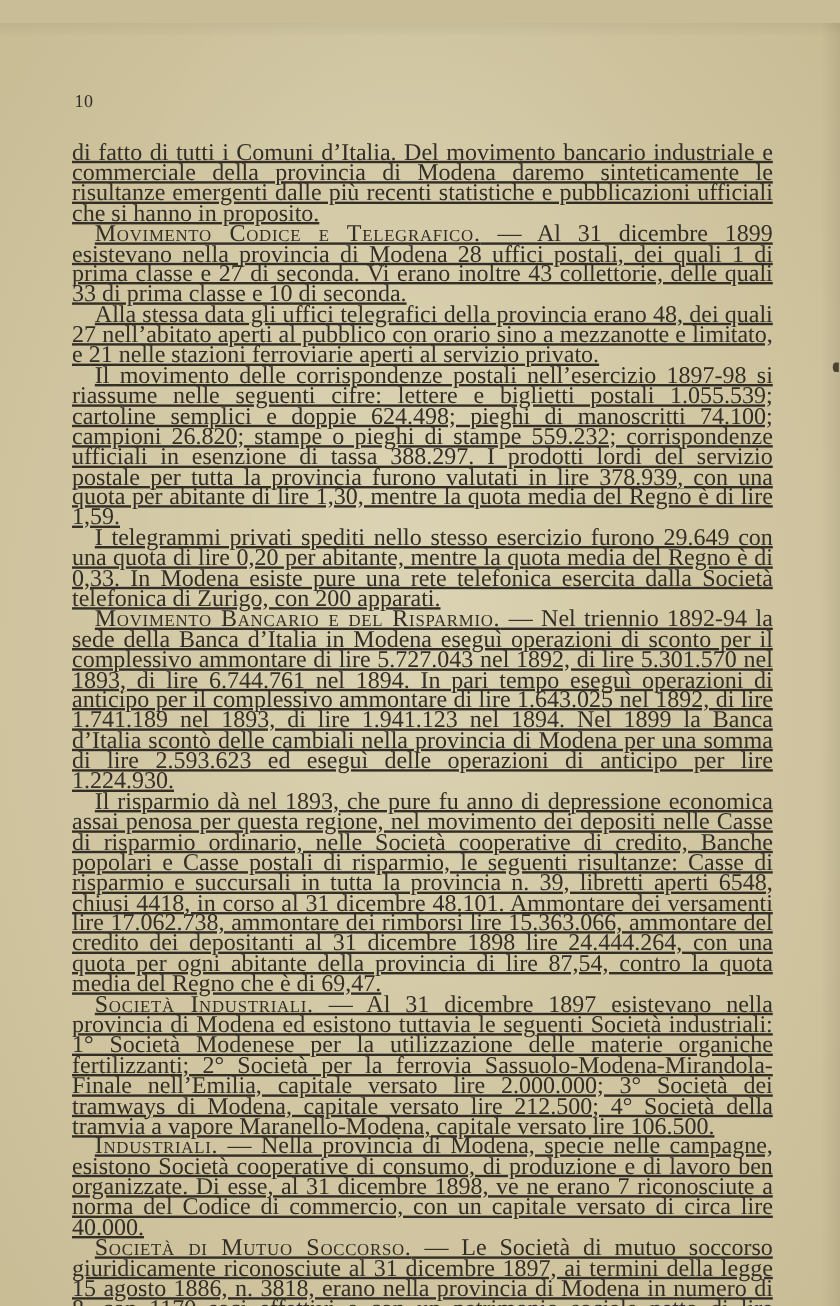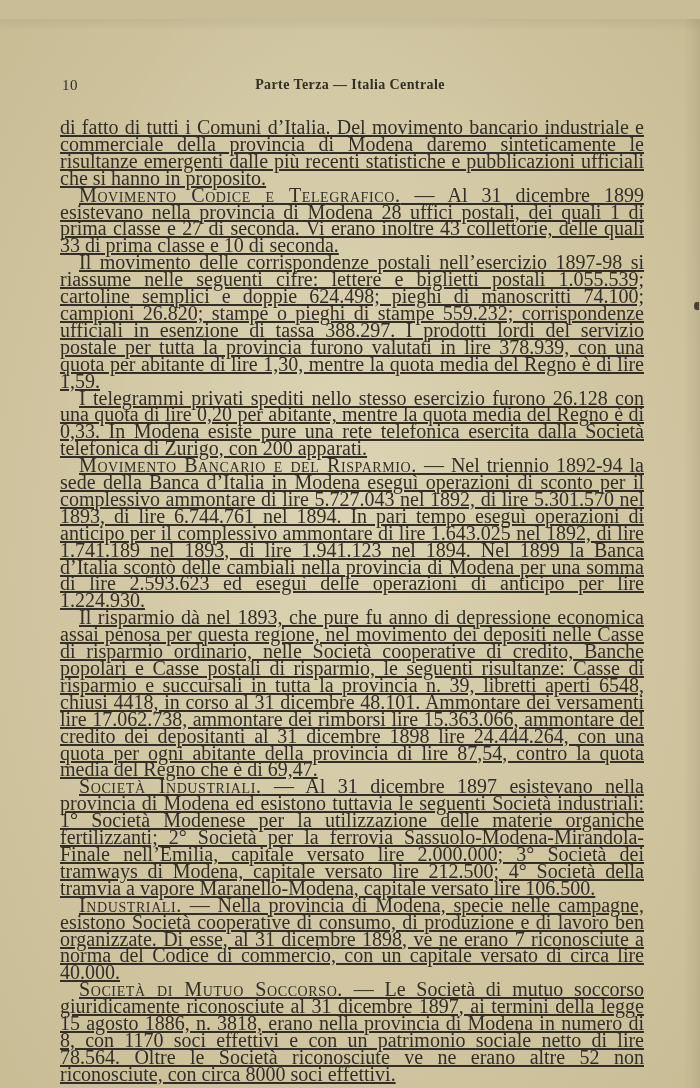--- a/index.html
+++ b/index.html
@@ -70,32 +70,32 @@
 </style>
 </head>
 <body>
 
 <div class="page">
   <div class="edge-shadow-top"></div>
   <div class="edge-shadow-right"></div>
 
   <div class="header">
     <span class="page-number">10</span>
-    <span class="running-title">Parte Terza — Italia Centrale</span>
   </div>
 
   <div class="body-text">
     <p class="para no-indent"><span class="lead"></span><span>di fatto di tutti i Comuni d’Italia. Del movimento bancario industriale e commerciale della provincia di Modena daremo sinteticamente le risultanze emergenti dalle più recenti statistiche e pubblicazioni ufficiali che si hanno in proposito.</span></p>
 
     <p class="para"><span class="lead">Movimento Codice e Telegrafico.</span><span> — Al 31 dicembre 1899 esistevano nella provincia di Modena 28 uffici postali, dei quali 1 di prima classe e 27 di seconda. Vi erano inoltre 43 collettorie, delle quali 33 di prima classe e 10 di seconda.</span></p>
 
+    <p class="para"><span class="lead"></span><span>Alla stessa data gli uffici telegrafici della provincia erano 48, dei quali 27 nell’abitato aperti al pubblico con orario sino a mezzanotte e limitato, e 21 nelle stazioni ferroviarie aperti al servizio privato.</span></p>
 
     <p class="para"><span class="lead"></span><span>Il movimento delle corrispondenze postali nell’esercizio 1897-98 si riassume nelle seguenti cifre: lettere e biglietti postali 1.055.539; cartoline semplici e doppie 624.498; pieghi di manoscritti 74.100; campioni 26.820; stampe o pieghi di stampe 559.232; corrispondenze ufficiali in esenzione di tassa 388.297. I prodotti lordi del servizio postale per tutta la provincia furono valutati in lire 378.939, con una quota per abitante di lire 1,30, mentre la quota media del Regno è di lire 1,59.</span></p>
 
-    <p class="para"><span class="lead"></span><span>I telegrammi privati spediti nello stesso esercizio furono 26.128 con una quota di lire 0,20 per abitante, mentre la quota media del Regno è di 0,33. In Modena esiste pure una rete telefonica esercita dalla Società telefonica di Zurigo, con 200 apparati.</span></p>
+    <p class="para"><span class="lead"></span><span>I telegrammi privati spediti nello stesso esercizio furono 29.649 con una quota di lire 0,20 per abitante, mentre la quota media del Regno è di 0,33. In Modena esiste pure una rete telefonica esercita dalla Società telefonica di Zurigo, con 200 apparati.</span></p>
 
     <p class="para"><span class="lead">Movimento Bancario e del Risparmio.</span><span> — Nel triennio 1892-94 la sede della Banca d’Italia in Modena eseguì operazioni di sconto per il complessivo ammontare di lire 5.727.043 nel 1892, di lire 5.301.570 nel 1893, di lire 6.744.761 nel 1894. In pari tempo eseguì operazioni di anticipo per il complessivo ammontare di lire 1.643.025 nel 1892, di lire 1.741.189 nel 1893, di lire 1.941.123 nel 1894. Nel 1899 la Banca d’Italia scontò delle cambiali nella provincia di Modena per una somma di lire 2.593.623 ed eseguì delle operazioni di anticipo per lire 1.224.930.</span></p>
 
 
     <p class="para"><span class="lead"></span><span>Il risparmio dà nel 1893, che pure fu anno di depressione economica assai penosa per questa regione, nel movimento dei depositi nelle Casse di risparmio ordinario, nelle Società cooperative di credito, Banche popolari e Casse postali di risparmio, le seguenti risultanze: Casse di risparmio e succursali in tutta la provincia n. 39, libretti aperti 6548, chiusi 4418, in corso al 31 dicembre 48.101. Ammontare dei versamenti lire 17.062.738, ammontare dei rimborsi lire 15.363.066, ammontare del credito dei depositanti al 31 dicembre 1898 lire 24.444.264, con una quota per ogni abitante della provincia di lire 87,54, contro la quota media del Regno che è di 69,47.</span></p>
 
     <p class="para"><span class="lead">Società Industriali.</span><span> — Al 31 dicembre 1897 esistevano nella provincia di Modena ed esistono tuttavia le seguenti Società industriali: 1° Società Modenese per la utilizzazione delle materie organiche fertilizzanti; 2° Società per la ferrovia Sassuolo-Modena-Mirandola-Finale nell’Emilia, capitale versato lire 2.000.000; 3° Società dei tramways di Modena, capitale versato lire 212.500; 4° Società della tramvia a vapore Maranello-Modena, capitale versato lire 106.500.</span></p>
 
     <p class="para"><span class="lead">Industriali.</span><span> — Nella provincia di Modena, specie nelle campagne, esistono Società cooperative di consumo, di produzione e di lavoro ben organizzate. Di esse, al 31 dicembre 1898, ve ne erano 7 riconosciute a norma del Codice di commercio, con un capitale versato di circa lire 40.000.</span></p>
 

